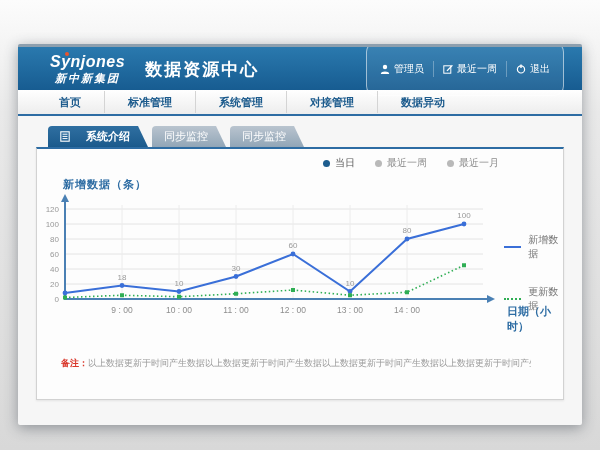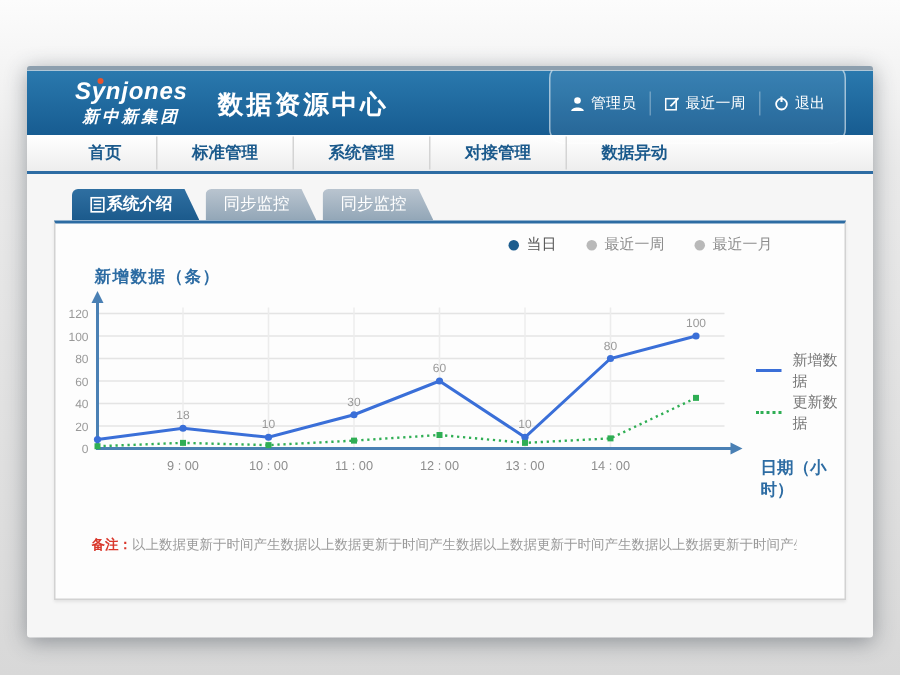--- a/index.html
+++ b/index.html
@@ -31,41 +31,41 @@
     border-bottom:2px solid #2d6ca3; display:flex; align-items:center; padding-left:18px; }
   .nav-item { font-size:11px; font-weight:bold; color:#1b5a8c; padding:0 23px; cursor:pointer;
     line-height:22px; }
   .nav-item + .nav-item { border-left:1px solid #d4d4d4; }
 
   
   .content { padding:10px 18px 0; }
   .tab-row { display:flex; margin-left:12px; align-items:flex-end; height:21px; }
   .tab { height:21px; line-height:21px; padding:0 18px 0 12px; color:#fff; font-size:11px;
     clip-path:polygon(0 0, calc(100% - 10px) 0, 100% 100%, 0 100%);
-    border-top-left-radius:4px; margin-right:4px; cursor:pointer; display:flex; align-items:center; gap:1px; }
+    border-top-left-radius:4px; margin-right:4px; cursor:pointer; display:flex; align-items:center; gap:16px; }
   .tab.active { background:linear-gradient(180deg,#2f6fa1,#1b5a8c); font-weight:bold; }
   .tab:not(.active) { background:linear-gradient(180deg,#b9c4cf,#92a6b7); }
   .tab svg { display:block; }
 
   .panel { position:relative; border:1px solid #d2d2d2; border-top:2px solid #2d6ca3;
     background:#fdfdfd; height:253px; box-shadow:0 1px 2px rgba(0,0,0,.08); }
 
-  .radio-row { position:absolute; top:7px; right:48px; display:flex; gap:20px;
+  .radio-row { position:absolute; top:7px; right:64px; display:flex; gap:20px;
     font-size:10px; color:#8d8d8d; align-items:center; }
   .radio-item { display:flex; align-items:center; gap:5px; cursor:pointer; }
   .radio-dot { width:7px; height:7px; border-radius:50%; background:#b9b9b9; }
   .radio-item.selected .radio-dot { background:#1d5d8e; }
   .radio-item.selected .radio-label { color:#555; }
 
   .ylabel { position:absolute; left:26px; top:28px; color:#2d6ca3; font-size:11px;
     font-weight:bold; letter-spacing:1px; }
   .chart-wrap { position:absolute; left:-2px; top:44px; width:474px; height:134px; }
   .xlabel { position:absolute; left:470px; top:155px; color:#2d6ca3; font-size:11px; font-weight:bold; }
 
-  .series-legend { position:absolute; left:467px; top:84px; display:flex; flex-direction:column; gap:0;
+  .series-legend { position:absolute; left:467px; top:84px; display:flex; flex-direction:column; gap:24px;
     font-size:10px; color:#777; }
   .legend-item { display:flex; align-items:center; gap:7px; }
   .swatch { width:20px; height:0; }
 
   .note-row { position:absolute; left:24px; top:208px; font-size:9px; width:470px; white-space:nowrap; overflow:hidden; }
   .note-prefix { color:#d9372b; font-weight:bold; }
   .note-text { color:#9a9a9a; }
 </style>
 </head>
 <body>

